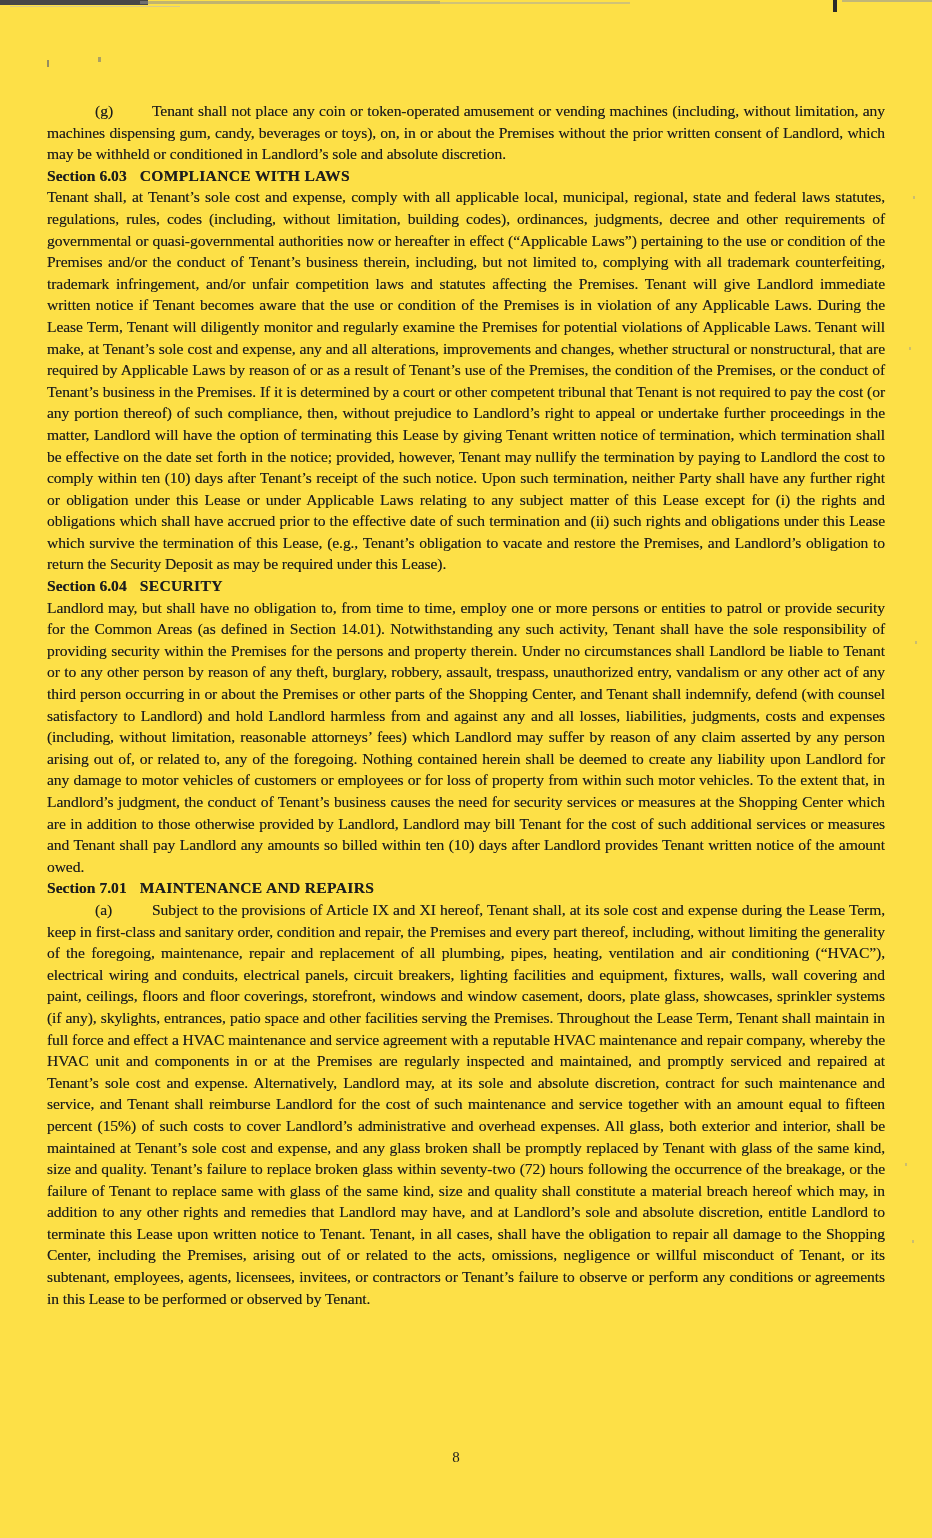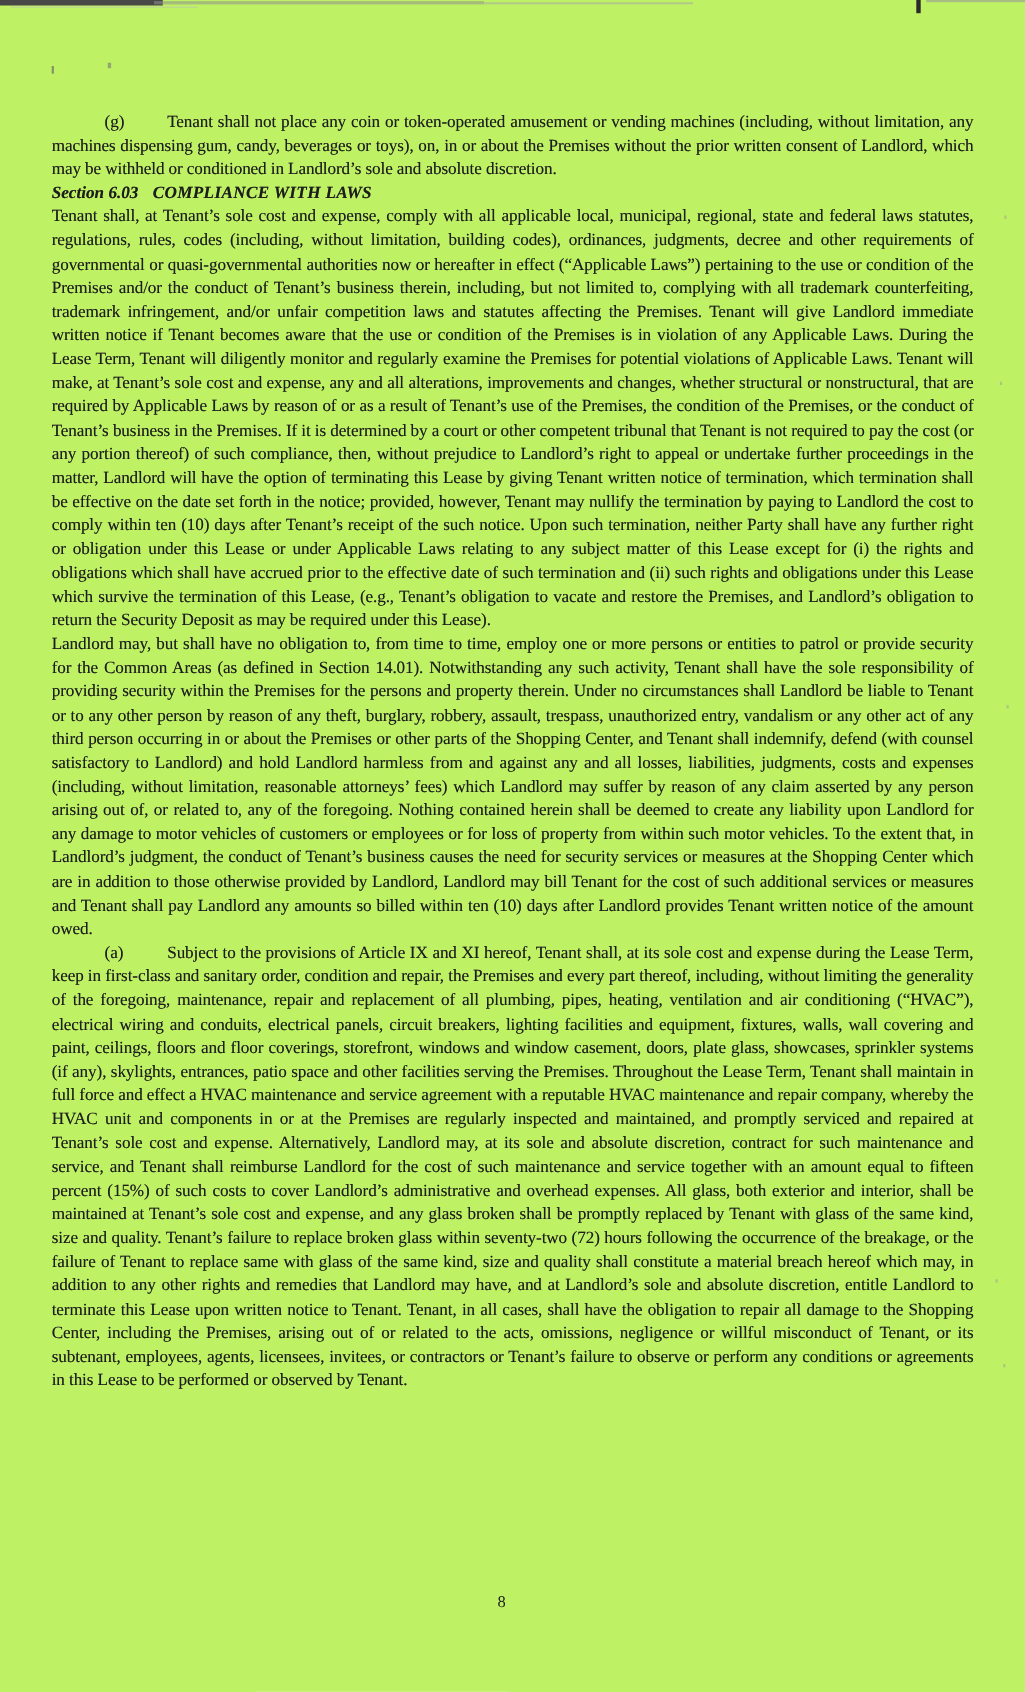--- a/index.html
+++ b/index.html
@@ -4,21 +4,21 @@
 <style>
   html, body { margin: 0; padding: 0; }
   body {
     width: 932px; height: 1538px;
     background: #ffffff;
     font-family: "Liberation Serif", "DejaVu Serif", serif;
   }
   .page {
     position: relative;
     width: 932px; height: 1538px;
-    background: #bef264;
+    background: #fde047;
     color: #1d1d1d;
     overflow: hidden;
   }
   .content {
     position: absolute;
     left: 47px; top: 100px;
     width: 838px;
   }
   .para {
     margin: 0;
@@ -36,21 +36,21 @@
   }
   .term { font-weight: normal; }
   h2.sect, h2.article {
     margin: 0;
     font-size: 15.6px;
     line-height: 21.6px;
     font-weight: bold;
     text-shadow: 0 0 0.5px rgba(25,25,25,0.6);
   }
   .sect-title { margin-left: 13px; letter-spacing: 0.3px; }
-  .mt-head  { margin-top: 15px; font-style: italic; }
+  .mt-head  { margin-top: 15px; }
   .mt-head2 { margin-top: 14px; }
   .mt-big   { margin-top: 38px; }
   .mt-mid   { margin-top: 17px; }
   .mt-para  { }
   .page-number {
     position: absolute;
     left: 0; top: 1449px;
     width: 912px;
     text-align: center;
     font-size: 15px;
@@ -92,24 +92,26 @@
   <div class="artifact a13"></div>
 
   <div class="content">
 
     <p class="para"><span class="plabel">(g)</span><span>Tenant shall not place any coin or token-operated amusement or vending machines (including, without limitation, any machines dispensing gum, candy, beverages or toys), on, in or about the Premises without the prior written consent of Landlord, which may be withheld or conditioned in Landlord’s sole and absolute discretion.</span></p>
 
     <h2 class="sect mt-head"><span>Section 6.03</span><span class="sect-title">COMPLIANCE WITH LAWS</span></h2>
 
     <p class="para"><span>Tenant shall, at Tenant’s sole cost and expense, comply with all applicable local, municipal, regional, state and federal laws statutes, regulations, rules, codes (including, without limitation, building codes), ordinances, judgments, decree and other requirements of governmental or quasi-governmental authorities now or hereafter in effect (</span><b class="term">“Applicable Laws”</b><span>) pertaining to the use or condition of the Premises and/or the conduct of Tenant’s business therein, including, but not limited to, complying with all trademark counterfeiting, trademark infringement, and/or unfair competition laws and statutes affecting the Premises.  Tenant will give Landlord immediate written notice if Tenant becomes aware that the use or condition of the Premises is in violation of any Applicable Laws.  During the Lease Term, Tenant will diligently monitor and regularly examine the Premises for potential violations of Applicable Laws.  Tenant will make, at Tenant’s sole cost and expense, any and all alterations, improvements and changes, whether structural or nonstructural, that are required by Applicable Laws by reason of or as a result of Tenant’s use of the Premises, the condition of the Premises, or the conduct of Tenant’s business in the Premises.  If it is determined by a court or other competent tribunal that Tenant is not required to pay the cost (or any portion thereof) of such compliance, then, without prejudice to Landlord’s right to appeal or undertake further proceedings in the matter, Landlord will have the option of terminating this Lease by giving Tenant written notice of termination, which termination shall be effective on the date set forth in the notice; provided, however, Tenant may nullify the termination by paying to Landlord the cost to comply within ten (10) days after Tenant’s receipt of the such notice.  Upon such termination, neither Party shall have any further right or obligation under this Lease or under Applicable Laws relating to any subject matter of this Lease except for (i) the rights and obligations which shall have accrued prior to the effective date of such termination and (ii) such rights and obligations under this Lease which survive the termination of this Lease, (e.g., Tenant’s obligation to vacate and restore the Premises, and Landlord’s obligation to return the Security Deposit as may be required under this Lease).</span></p>
 
+    <h2 class="sect mt-head2"><span>Section 6.04</span><span class="sect-title">SECURITY</span></h2>
 
     <p class="para">Landlord may, but shall have no obligation to, from time to time, employ one or more persons or entities to patrol or provide security for the Common Areas (as defined in Section 14.01).  Notwithstanding any such activity, Tenant shall have the sole responsibility of providing security within the Premises for the persons and property therein.  Under no circumstances shall Landlord be liable to Tenant or to any other person by reason of any theft, burglary, robbery, assault, trespass, unauthorized entry, vandalism or any other act of any third person occurring in or about the Premises or other parts of the Shopping Center, and Tenant shall indemnify, defend (with counsel satisfactory to Landlord) and hold Landlord harmless from and against any and all losses, liabilities, judgments, costs and expenses (including, without limitation, reasonable attorneys’ fees) which Landlord may suffer by reason of any claim asserted by any person arising out of, or related to, any of the foregoing.  Nothing contained herein shall be deemed to create any liability upon Landlord for any damage to motor vehicles of customers or employees or for loss of property from within such motor vehicles.  To the extent that, in Landlord’s judgment, the conduct of Tenant’s business causes the need for security services or measures at the Shopping Center which are in addition to those otherwise provided by Landlord, Landlord may bill Tenant for the cost of such additional services or measures and Tenant shall pay Landlord any amounts so billed within ten (10) days after Landlord provides Tenant written notice of the amount owed.</p>
 
 
+    <h2 class="sect mt-mid"><span>Section 7.01</span><span class="sect-title">MAINTENANCE AND REPAIRS</span></h2>
 
     <p class="para mt-para"><span class="plabel">(a)</span><span>Subject to the provisions of Article IX and XI hereof, Tenant shall, at its sole cost and expense during the Lease Term, keep in first-class and sanitary order, condition and repair, the Premises and every part thereof, including, without limiting the generality of the foregoing, maintenance, repair and replacement of all plumbing, pipes, heating, ventilation and air conditioning (</span><b class="term">“HVAC”</b><span>), electrical wiring and conduits, electrical panels, circuit breakers, lighting facilities and equipment, fixtures, walls, wall covering and paint, ceilings, floors and floor coverings, storefront, windows and window casement, doors, plate glass, showcases, sprinkler systems (if any), skylights, entrances, patio space and other facilities serving the Premises.  Throughout the Lease Term, Tenant shall maintain in full force and effect a HVAC maintenance and service agreement with a reputable HVAC maintenance and repair company, whereby the HVAC unit and components in or at the Premises are regularly inspected and maintained, and promptly serviced and repaired at Tenant’s sole cost and expense.  Alternatively, Landlord may, at its sole and absolute discretion, contract for such maintenance and service, and Tenant shall reimburse Landlord for the cost of such maintenance and service together with an amount equal to fifteen percent (15%) of such costs to cover Landlord’s administrative and overhead expenses.  All glass, both exterior and interior, shall be maintained at Tenant’s sole cost and expense, and any glass broken shall be promptly replaced by Tenant with glass of the same kind, size and quality.  Tenant’s failure to replace broken glass within seventy-two (72) hours following the occurrence of the breakage, or the failure of Tenant to replace same with glass of the same kind, size and quality shall constitute a material breach hereof which may, in addition to any other rights and remedies that Landlord may have, and at Landlord’s sole and absolute discretion, entitle Landlord to terminate this Lease upon written notice to Tenant.  Tenant, in all cases, shall have the obligation to repair all damage to the Shopping Center, including the Premises, arising out of or related to the acts, omissions, negligence or willful misconduct of Tenant, or its subtenant, employees, agents, licensees, invitees, or contractors or Tenant’s failure to observe or perform any conditions or agreements in this Lease to be performed or observed by Tenant.</span></p>
 
   </div>
 
   <div class="page-number">8</div>
 
 </div>
 
 </body></html>

